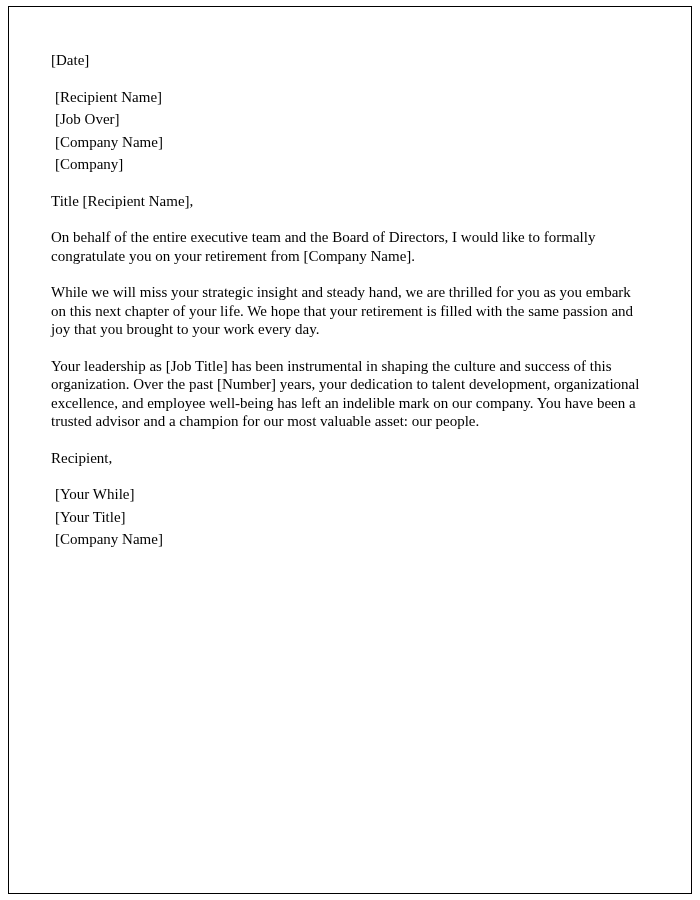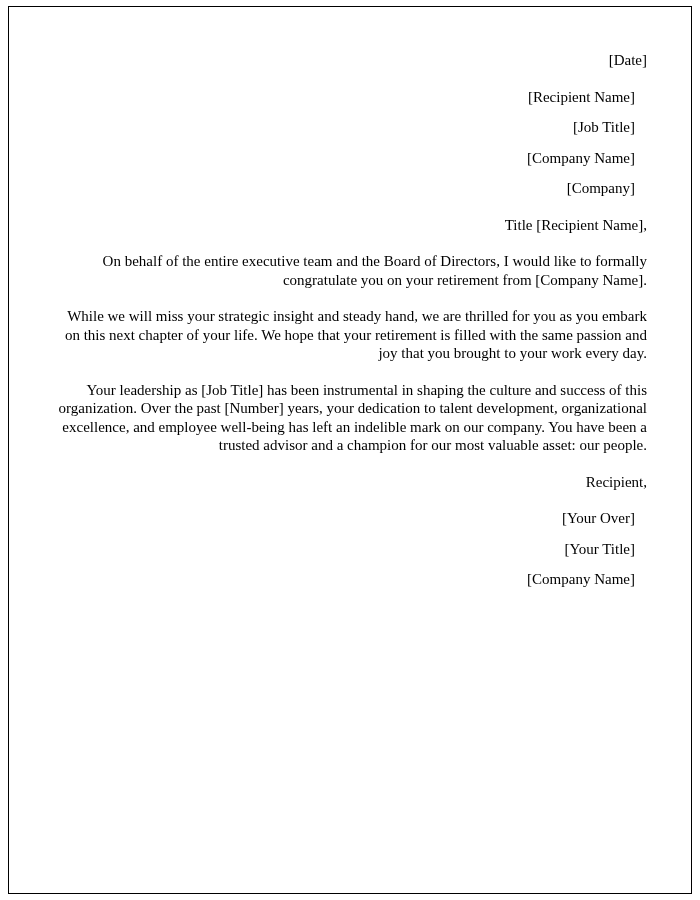--- a/index.html
+++ b/index.html
@@ -24,56 +24,55 @@
     background: #ffffff;
     box-sizing: border-box;
   }
   .letter-body {
     padding: 44px 44px 40px 42px;
     font-size: 15px;
     line-height: 18.5px;
   }
   .block {
     margin: 0 0 18px 0;
-    text-align: right;
   }
   .line {
     margin: 0;
   }
   .address-block .line,
   .signature-block .line {
-    margin: 12px;
+    margin: 4px;
   }
 </style>
 </head>
 <body>
 
 <div class="page-frame">
   <div class="letter-body">
 
     <div class="block">[Date]</div>
 
     <div class="block address-block">
       <div class="line">[Recipient Name]</div>
-      <div class="line">[Job Title]</div>
+      <div class="line">[Job Over]</div>
       <div class="line">[Company Name]</div>
       <div class="line">[Company]</div>
     </div>
 
     <div class="block">Title [Recipient Name],</div>
 
     <div class="block">On behalf of the entire executive team and the Board of Directors, I would like to formally congratulate you on your retirement from [Company Name].</div>
 
     <div class="block">While we will miss your strategic insight and steady hand, we are thrilled for you as you embark on this next chapter of your life. We hope that your retirement is filled with the same passion and joy that you brought to your work every day.</div>
 
     <div class="block">Your leadership as [Job Title] has been instrumental in shaping the culture and success of this organization. Over the past [Number] years, your dedication to talent development, organizational excellence, and employee well-being has left an indelible mark on our company. You have been a trusted advisor and a champion for our most valuable asset: our people.</div>
 
 
     <div class="block">Recipient,</div>
 
     <div class="block signature-block">
-      <div class="line">[Your Over]</div>
+      <div class="line">[Your While]</div>
       <div class="line">[Your Title]</div>
       <div class="line">[Company Name]</div>
     </div>
 
   </div>
 </div>
 
 </body></html>

